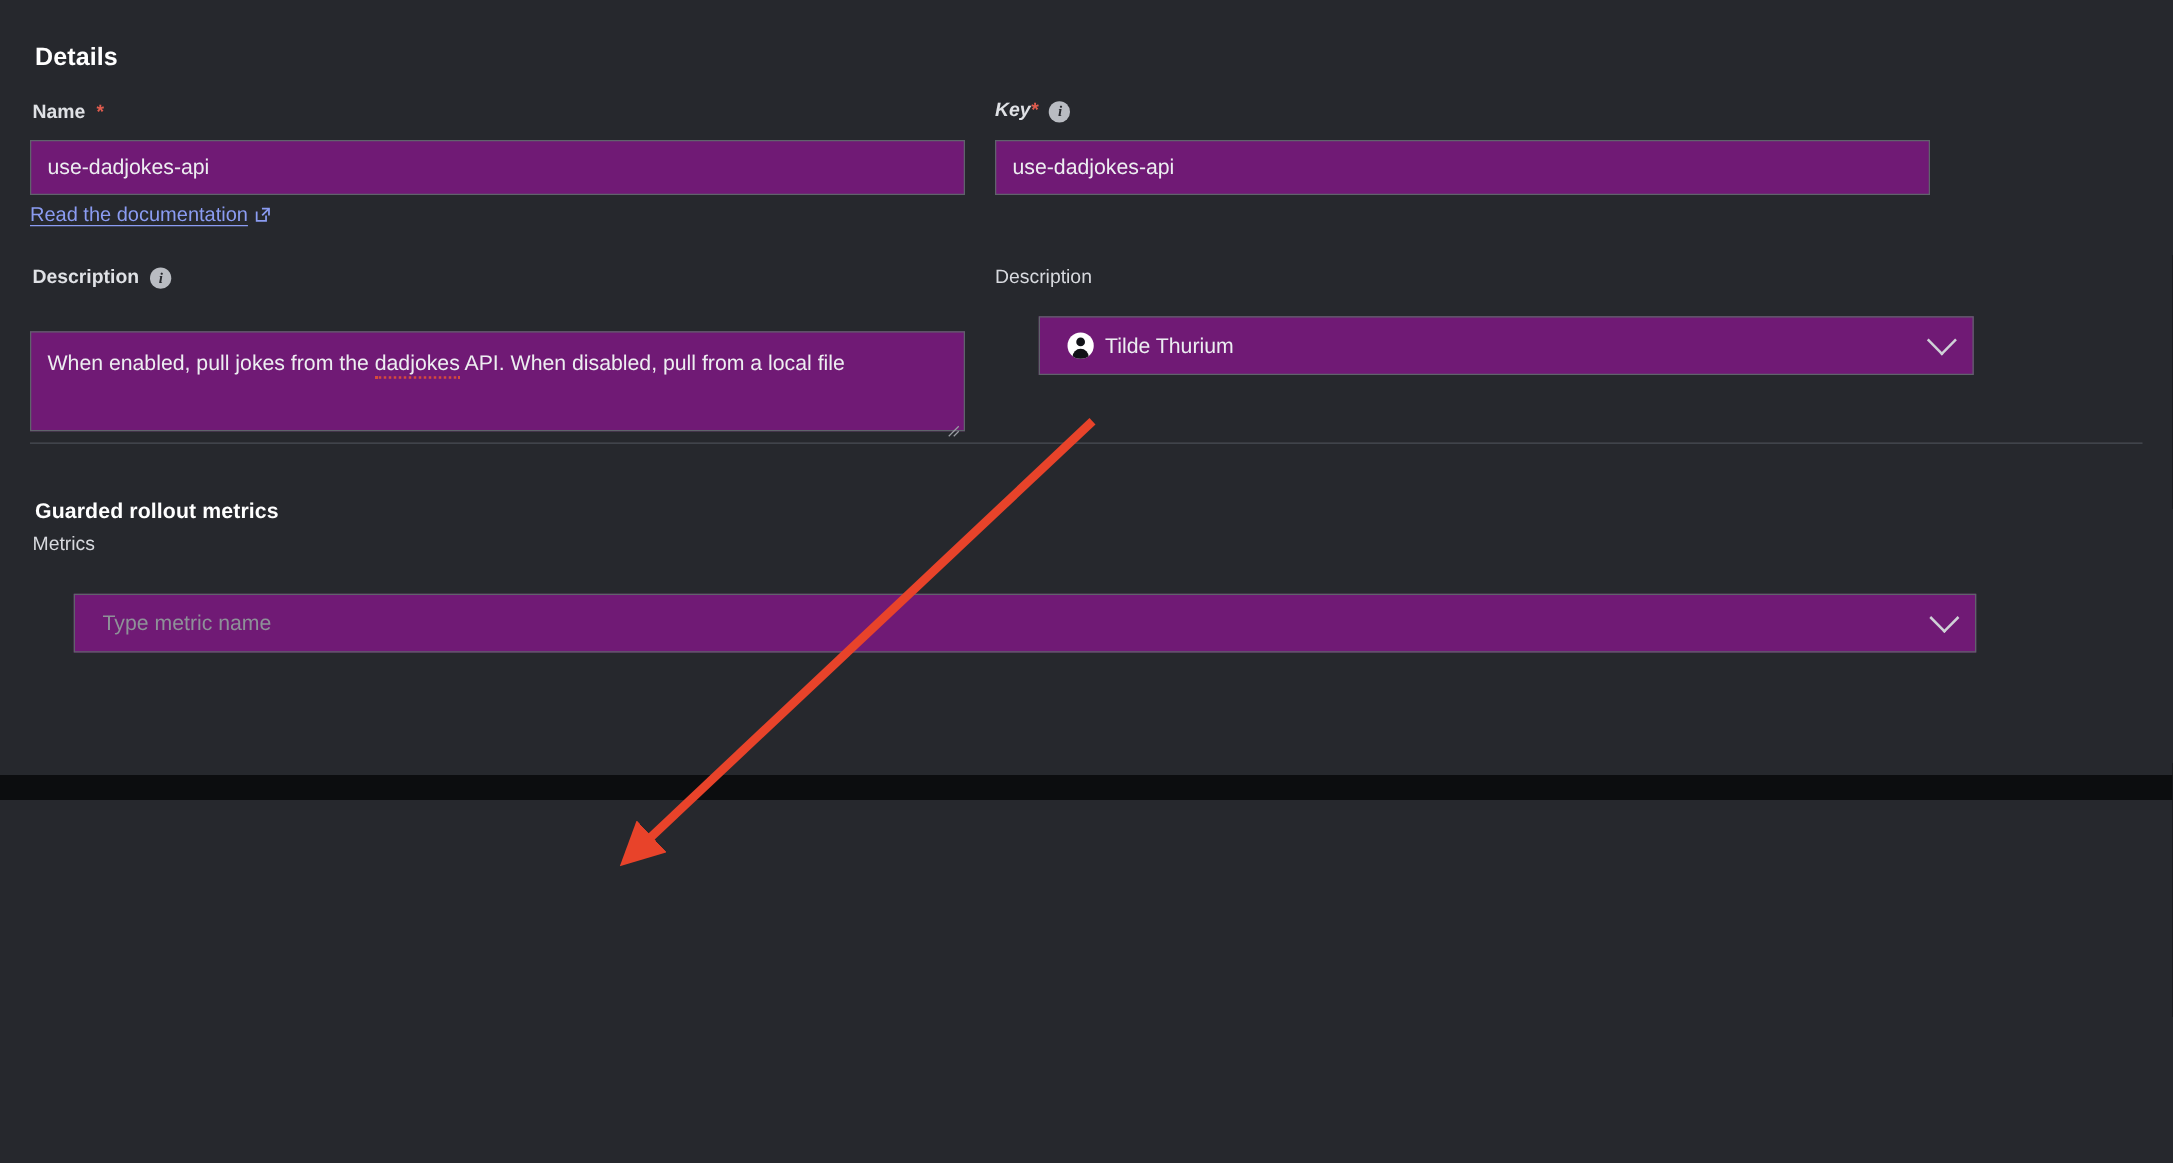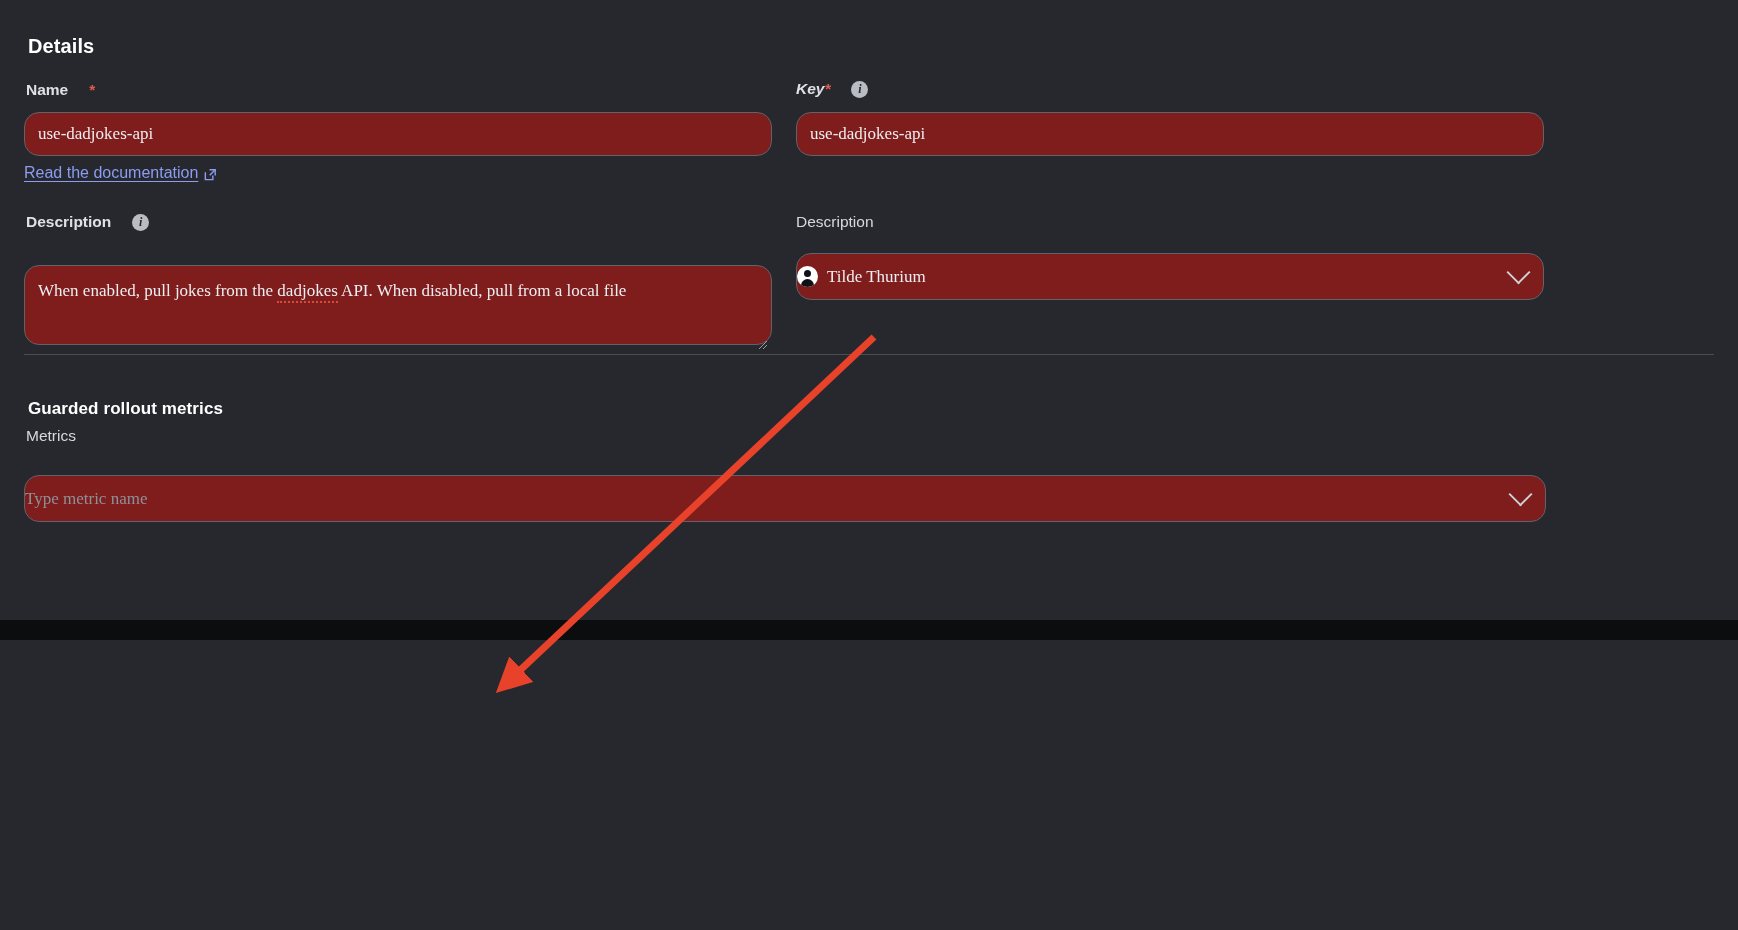--- a/index.html
+++ b/index.html
@@ -56,21 +56,21 @@
     letter-spacing: .1px;
     margin: 2px;
     padding: 0;
   }
   .field-label {
     font-size: 15.5px;
     font-weight: bold;
     color: #dfe1e5;
     display: flex;
     align-items: center;
-    gap: 21px;
+    gap: 9px;
   }
   .field-label.normal { font-weight: normal; color: #d7d9de; }
   .req-star { color: #e05c4e; font-weight: bold; }
 
   .info-icon {
     display: inline-flex;
     align-items: center;
     justify-content: center;
     width: 17px; height: 17px;
     border-radius: 50%;
@@ -78,45 +78,46 @@
     color: #26282d;
     font-size: 12px;
     font-weight: bold;
     font-style: italic;
     font-family: "Liberation Serif", serif;
     line-height: 1;
   }
 
   
   .text-input, .textarea-input, .select-box {
-    background: #7f1d1d;
+    background: #701a75;
     border: 1px solid #5f636b;
-    border-radius: 15px;
+    border-radius: 0;
     color: #edeef1;
-    font-family: Liberation Serif, serif;
+    font-family: Liberation Sans, sans-serif;
     font-size: 17px;
     box-sizing: border-box;
     outline: none;
   }
   .text-input {
     height: 44px;
     padding: 0 13px;
   }
   .textarea-input {
     padding: 11px 13px;
     line-height: 1.62;
     resize: none;
   }
   .select-box {
     height: 47px;
     display: flex;
     align-items: center;
-    padding: 0 0;
+    padding: 0 22px;
     cursor: pointer;
     position: relative;
+    margin-left: 35px;
   }
   .select-placeholder { color: #8e9198; font-size: 17px; }
   .select-value { color: #eceef1; font-size: 17px; }
 
   .chevron {
     position: absolute;
     right: 16px;
     top: 50%;
     width: 15px; height: 15px;
     transform: translateY(-60%) rotate(45deg);
@@ -149,21 +150,21 @@
     left:4px;top:13px;
   }
 
   
   .doc-link {
     color: #8b9cf2;
     font-size: 16px;
     text-decoration: underline;
     text-underline-offset: 3px;
     display: inline-flex;
-    align-items: flex-end;
+    align-items: flex-start;
     gap: 5px;
     cursor: pointer;
   }
 
   .divider {
     height: 1px;
     background: #4a4d55;
     width: 100%;
   }
 

